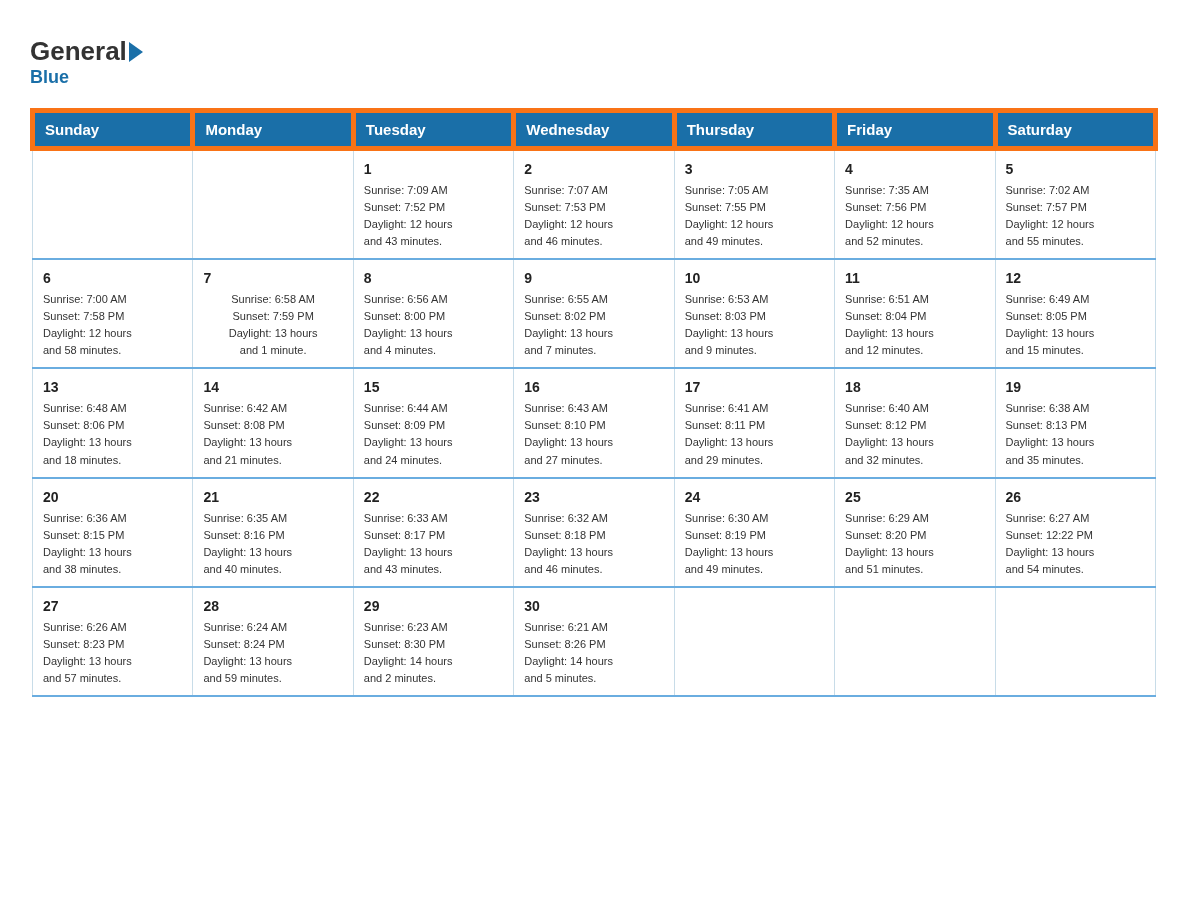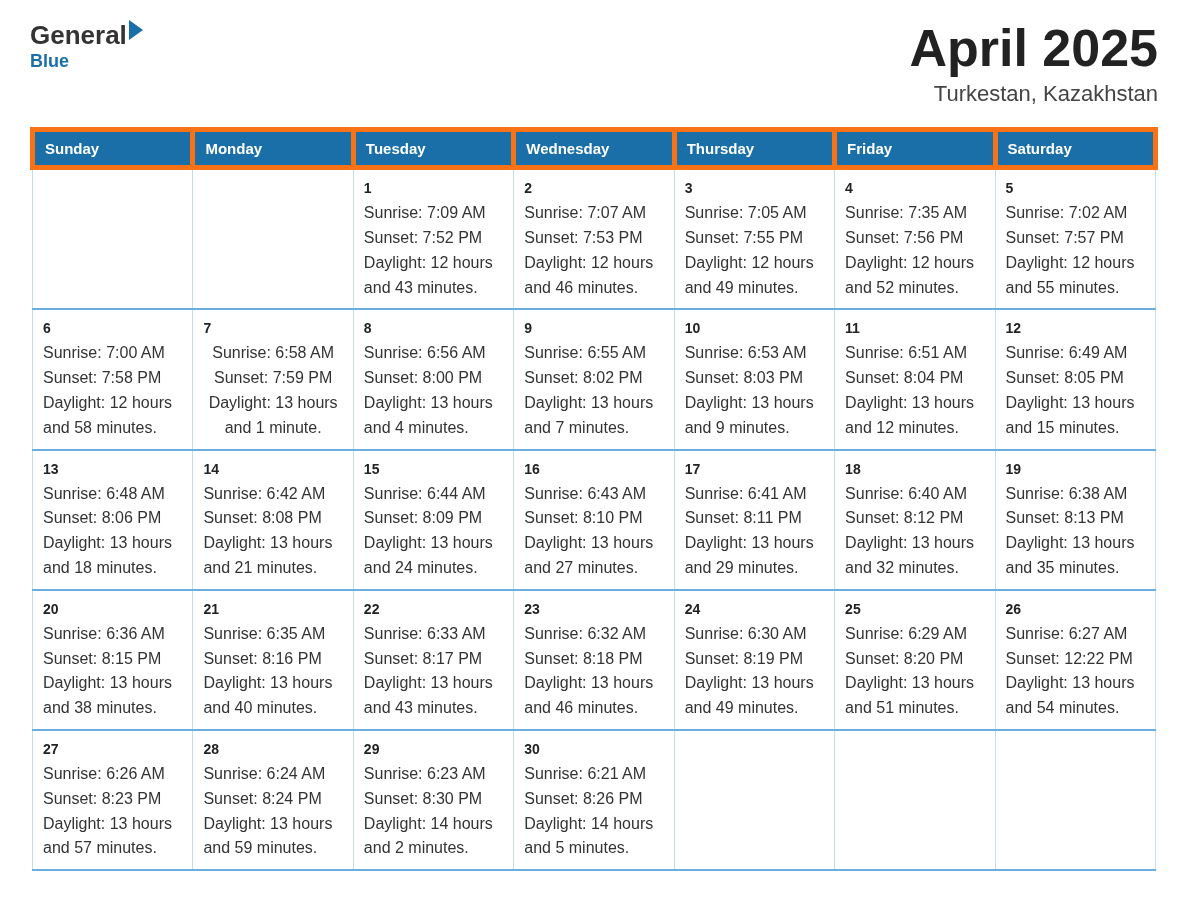--- a/index.html
+++ b/index.html
@@ -17,24 +17,25 @@
       align-items: flex-start;
       margin-bottom: 20px;
     }
     .logo {
       display: flex;
       flex-direction: column;
       align-items: flex-start;
     }
     .logo-top {
       display: flex;
-      align-items: flex-start;
+      align-items: center;
       font-size: 26px;
       font-weight: bold;
       color: #333;
+      margin-top: 16px;
     }
     .logo-general { color: #333; }
     .logo-triangle {
       width: 0;
       height: 0;
       border-left: 14px solid #1a6fa8;
       border-top: 10px solid transparent;
       border-bottom: 10px solid transparent;
       margin: 0 2px;
       display: inline-block;
@@ -85,44 +86,40 @@
     .calendar-table tbody tr {
       border-bottom: 2px solid #6aade0;
     }
     .day-number {
       font-size: 14px;
       font-weight: bold;
       display: block;
       margin-bottom: 2px;
     }
     .day-info {
-      font-size: 16px;
+      font-size: 11px;
       color: #333;
       line-height: 1.55;
     }
     .empty-cell {
       background: #fff;
     }
   </style>
 </head>
 <body>
 
 <div class="header">
   <div class="logo">
     <div class="logo-top">
       <span class="logo-general">General</span>
       <span class="logo-triangle"></span>
     </div>
     <div>
       <span class="logo-blue">Blue</span>
     </div>
-  </div>
-  <div class="title-block">
-    <h1>April 2025</h1>
-    <h2>Turkestan, Kazakhstan</h2>
   </div>
 </div>
 
 <table class="calendar-table">
   <thead>
     <tr>
       <th>Sunday</th>
       <th>Monday</th>
       <th>Tuesday</th>
       <th>Wednesday</th>

